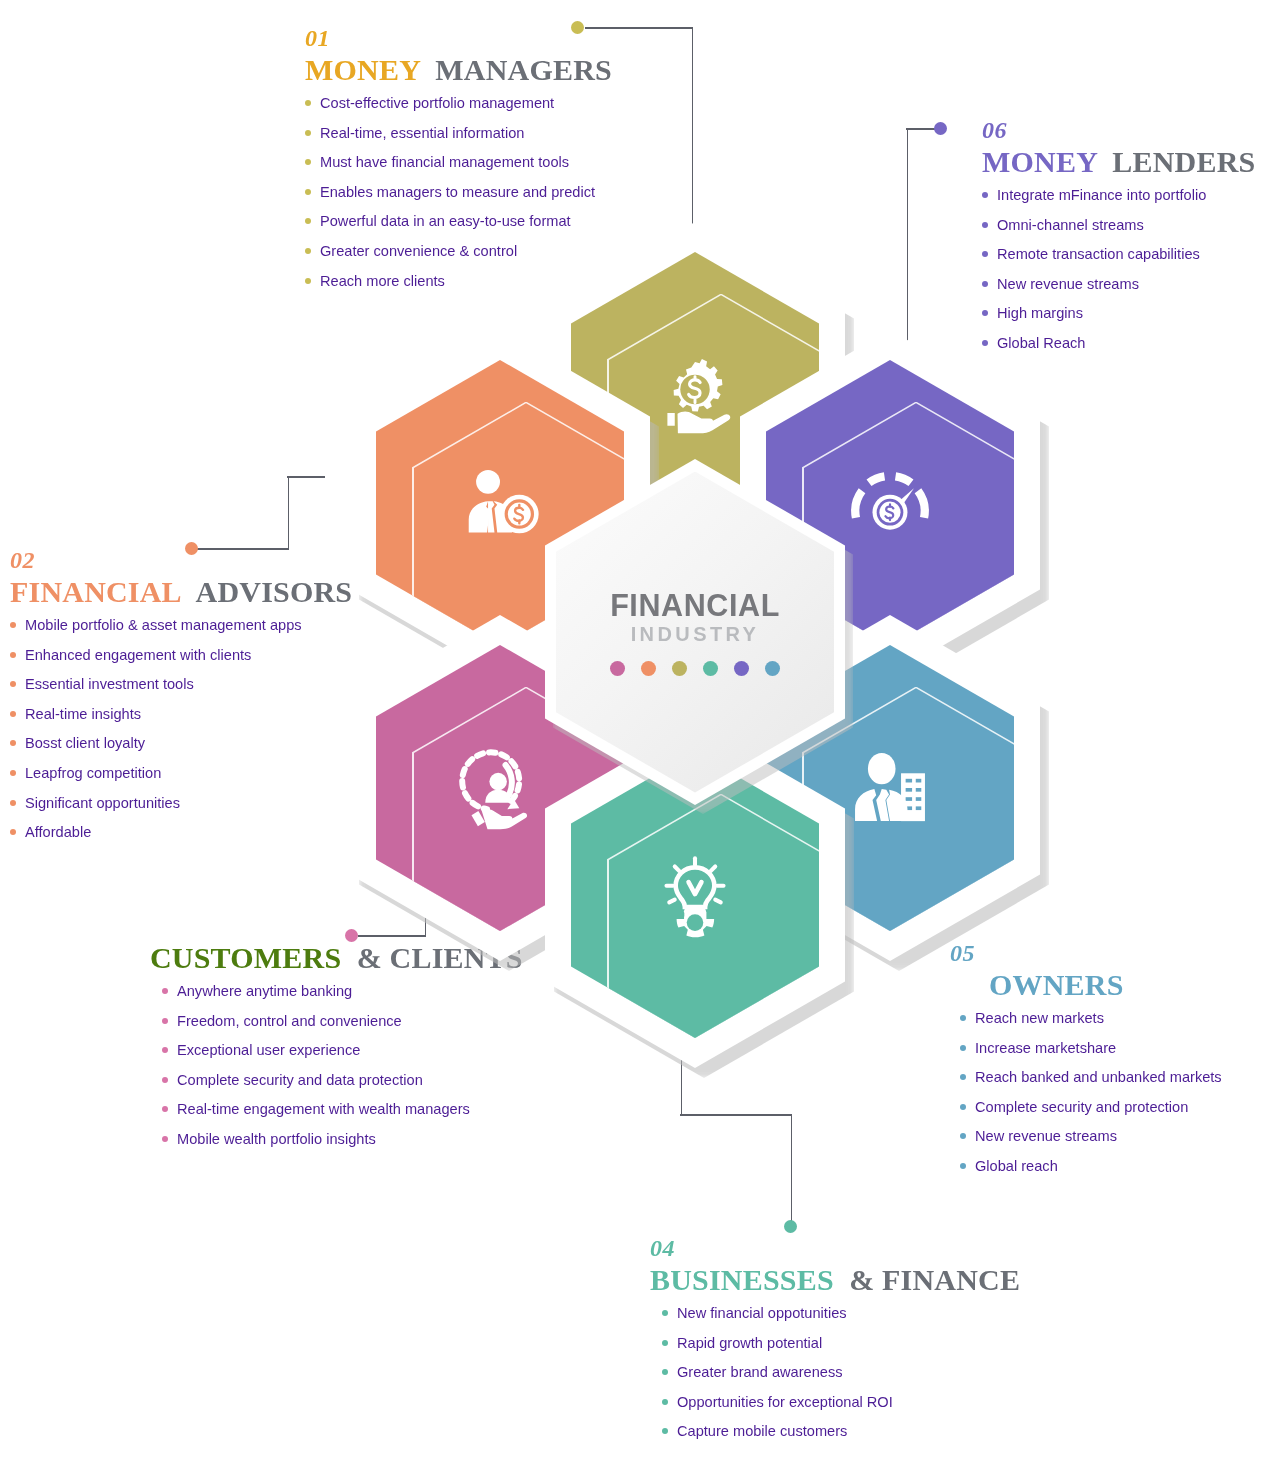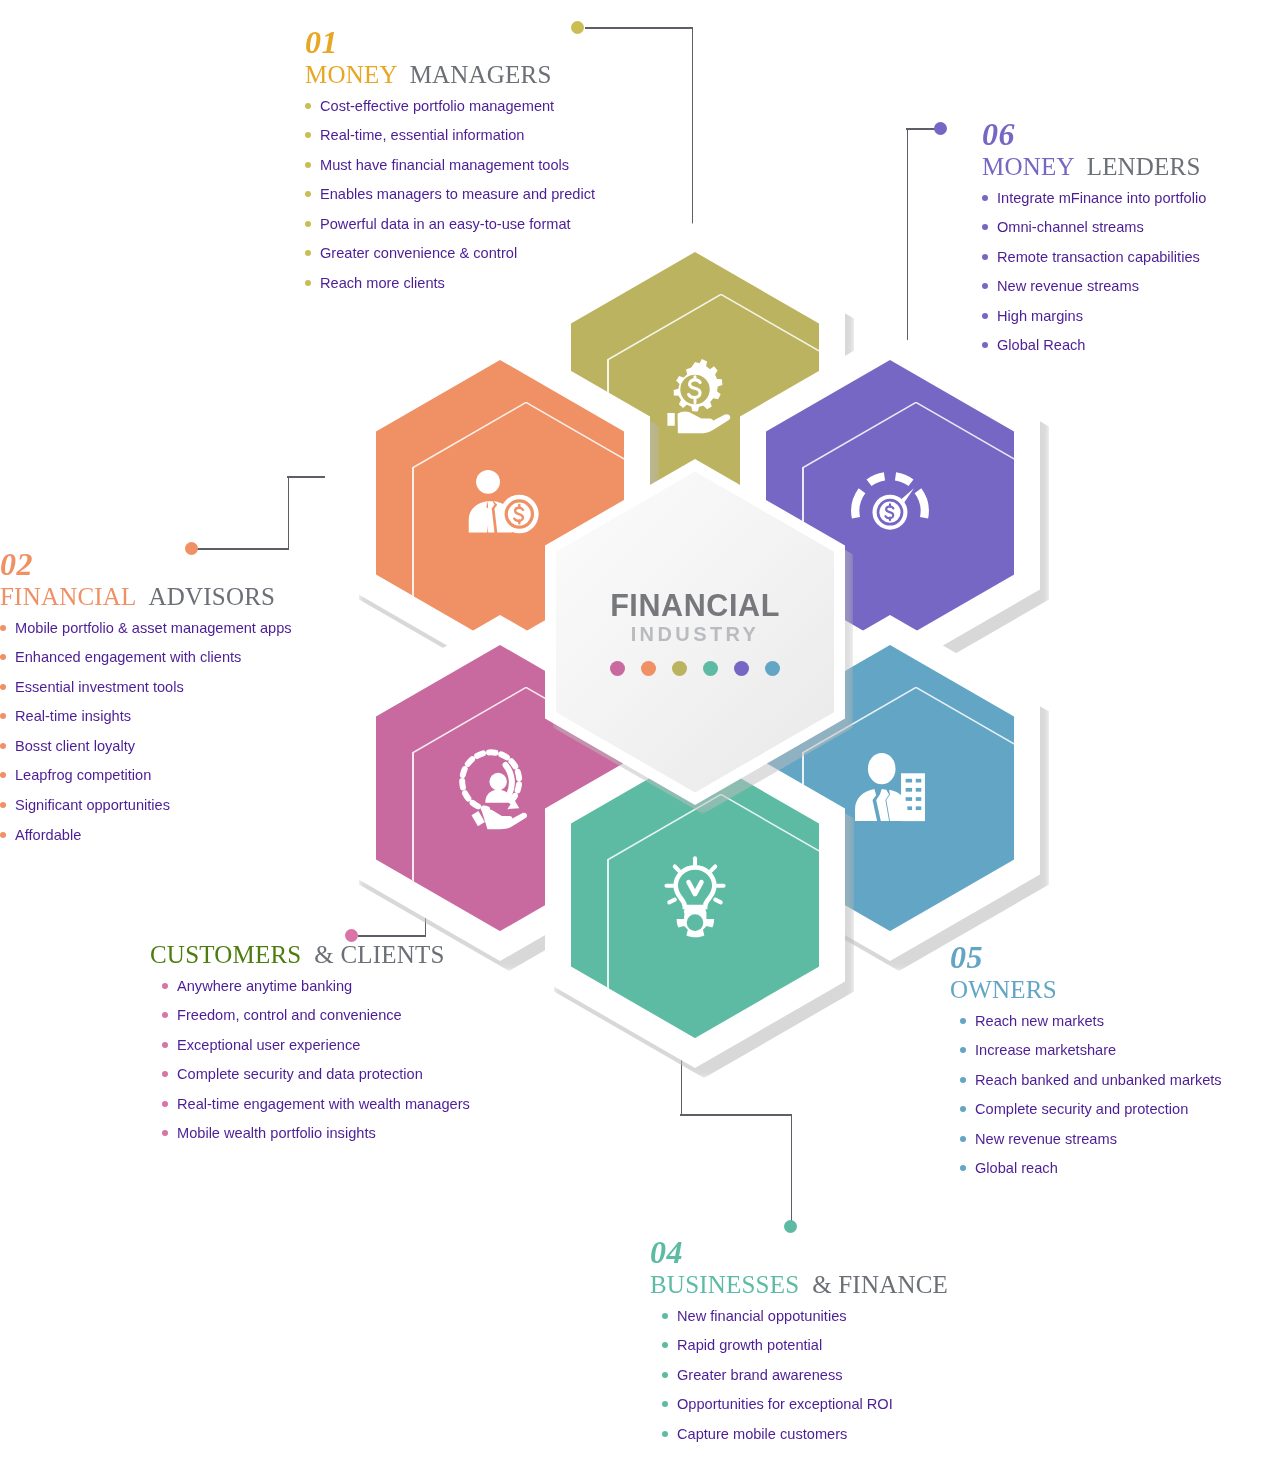--- a/index.html
+++ b/index.html
@@ -7,26 +7,26 @@
     font-family:"Liberation Sans", sans-serif;
     width:1279px;height:1475px;position:relative;overflow:hidden;
     -webkit-font-smoothing:antialiased;
   }
   #stage{position:absolute;left:0;top:0;width:1279px;height:1475px;}
 
   
   .block{position:absolute;}
   .num{
     font-family:"Liberation Serif", serif;
-    font-style:italic;font-weight:bold;font-size:32px;letter-spacing:.5px;
+    font-style:italic;font-weight:bold;font-size:24px;letter-spacing:.5px;
     line-height:1;margin-bottom:3px;
   }
   .title{
     font-family:"Liberation Serif", serif;
-    font-weight:normal;font-size:25px;line-height:1.1;letter-spacing:.2px;
+    font-weight:bold;font-size:30px;line-height:1.1;letter-spacing:.2px;
     white-space:nowrap;margin-bottom:10px;
   }
   .title .t2{color:#6b6f76;}
   ul.pts{list-style:none;margin:0;padding:0;}
   ul.pts li{
     position:relative;font-size:14.6px;color:#4c1d95;
     line-height:1;padding-left:15px;margin-bottom:15px;white-space:nowrap;
   }
   ul.pts li:before{
     content:"";position:absolute;left:0;top:4px;
@@ -163,21 +163,21 @@
     <ul class="pts" style="--bdot:#7667c4;">
       <li>Integrate mFinance into portfolio</li>
       <li>Omni-channel streams</li>
       <li>Remote transaction capabilities</li>
       <li>New revenue streams</li>
       <li>High margins</li>
       <li>Global Reach</li>
     </ul>
   </div>
 
-  <div class="block" style="left:0;top:548px;">
+  <div class="block" style="left:10px;top:548px;">
     <div class="num" style="color:#ef9065;">02</div>
     <div class="title">
       <span style="color:#ef9065;">FINANCIAL</span>
       <span class="t2">&nbsp;</span><span class="t2">ADVISORS</span>
     </div>
     <ul class="pts" style="--bdot:#ef9065;">
       <li>Mobile portfolio &amp; asset management apps</li>
       <li>Enhanced engagement with clients</li>
       <li>Essential investment tools</li>
       <li>Real-time insights</li>
@@ -199,21 +199,21 @@
       <li>Exceptional user experience</li>
       <li>Complete security and data protection</li>
       <li>Real-time engagement with wealth managers</li>
       <li>Mobile wealth portfolio insights</li>
     </ul>
   </div>
 
   <div class="block right" style="left:950px;top:941px;">
     <div class="num" style="color:#63a5c4;">05</div>
     <div class="title">
-      <span style="color:#63a5c4;">OWNERS</span>
+      <span style="color:#63a5c4;margin-left:39px;">OWNERS</span>
     </div>
     <ul class="pts" style="--bdot:#63a5c4;padding-left:10px;">
       <li>Reach new markets</li>
       <li>Increase marketshare</li>
       <li>Reach banked and unbanked markets</li>
       <li>Complete security and protection</li>
       <li>New revenue streams</li>
       <li>Global reach</li>
     </ul>
   </div>

